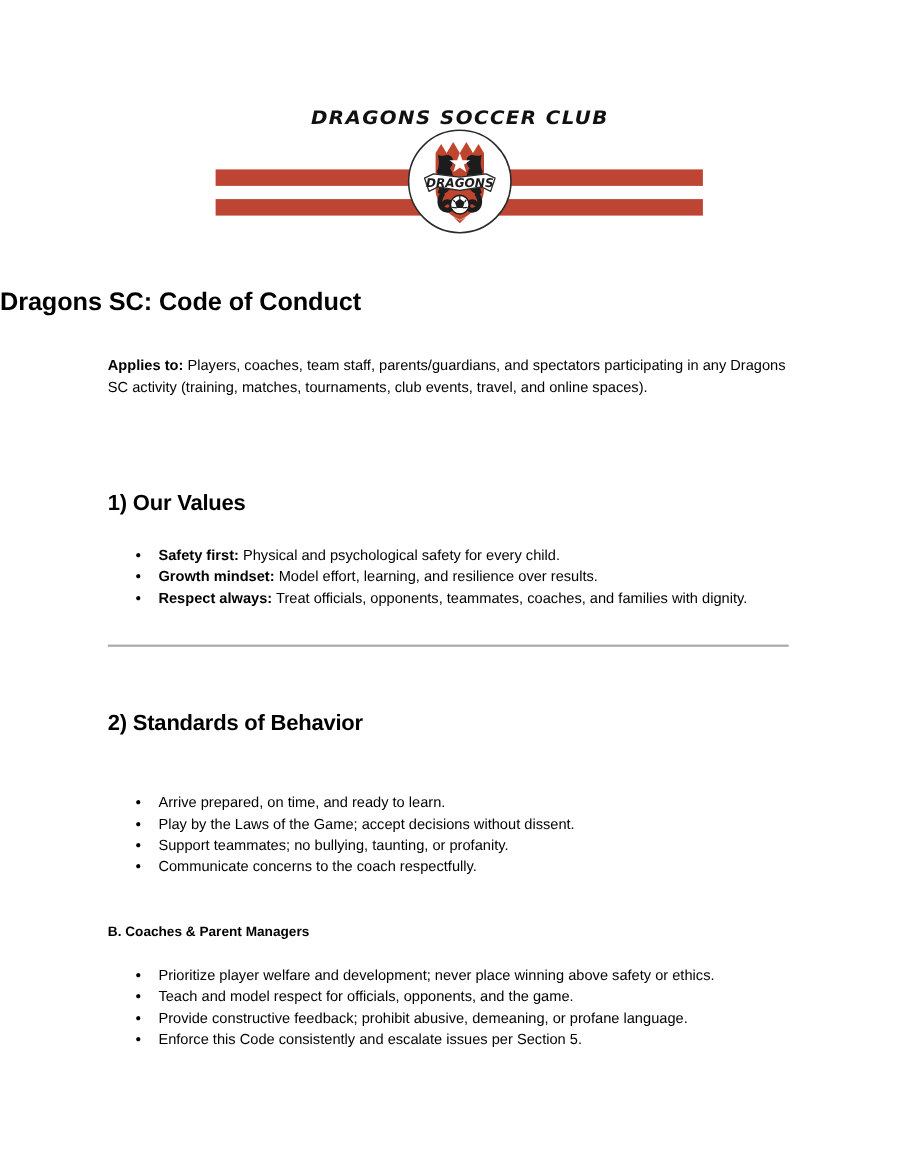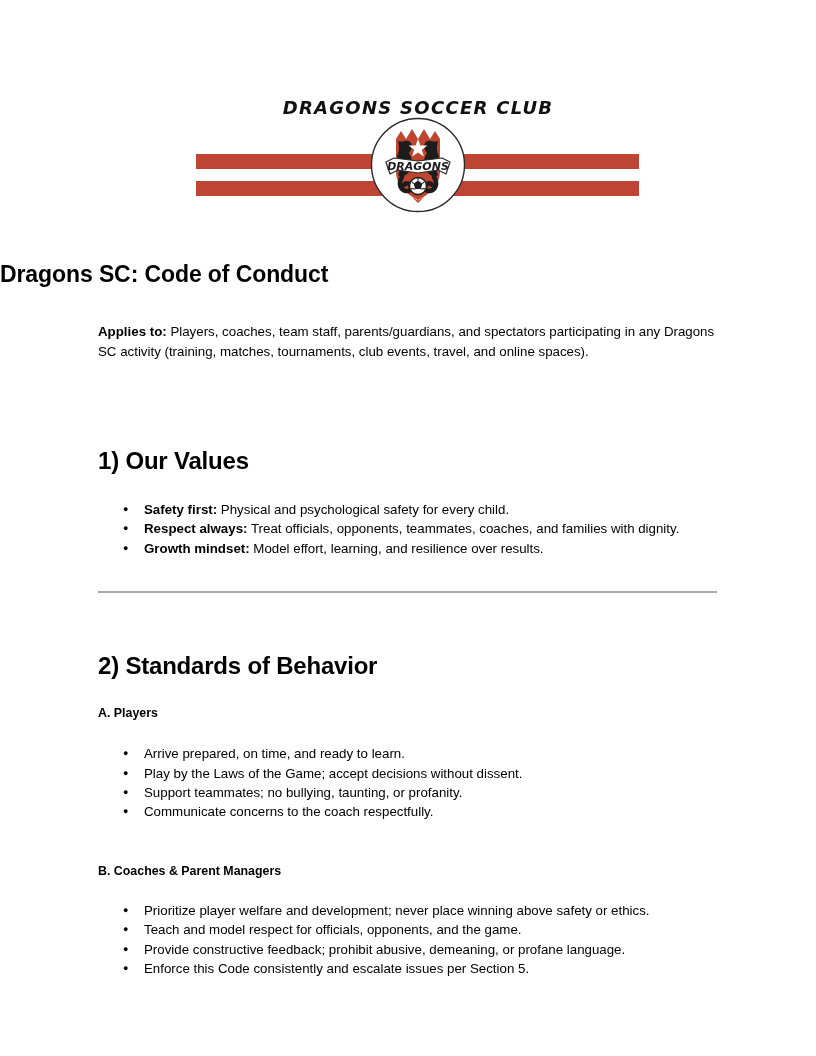--- a/index.html
+++ b/index.html
@@ -95,21 +95,21 @@
 
   .applies-to {
     font-size: 13.3px;
     line-height: 19.5px;
     margin: 0 0 0 0;
     width: 619px;
   }
   .applies-to b { font-weight: bold; }
 
   h2.section {
-    font-size: 24px;
+    font-size: 20px;
     font-weight: bold;
     margin: 0;
     letter-spacing: -0.2px;
   }
 
   h3.subsection {
     font-size: 12.4px;
     font-weight: bold;
     margin: 0;
   }
@@ -219,38 +219,37 @@
 
     <h2 class="section">1) Our Values</h2>
 
     <div class="gap-values-list"></div>
 
     <ul class="bullets">
       <li>
         <b>Safety first:</b><span> Physical and psychological safety for every child.</span>
       </li>
       <li>
+        <b>Growth mindset:</b><span> Model effort, learning, and resilience over results.</span>
+      </li>
+      <li>
         <b>Respect always:</b><span> Treat officials, opponents, teammates, coaches, and families with dignity.</span>
       </li>
-      <li>
-        <b>Growth mindset:</b><span> Model effort, learning, and resilience over results.</span>
-      </li>
     </ul>
 
     <div class="gap-divider"></div>
 
     <hr class="divider">
 
     <div class="gap-after-divider"></div>
 
     <h2 class="section">2) Standards of Behavior</h2>
 
     <div class="gap-subsection-a"></div>
 
-    <h3 class="subsection">A. Players</h3>
 
     <div class="gap-list-a"></div>
 
     <ul class="bullets">
       <li>
         <span>Arrive prepared, on time, and ready to learn.</span>
       </li>
       <li>
         <span>Play by the Laws of the Game; accept decisions without dissent.</span>
       </li>

